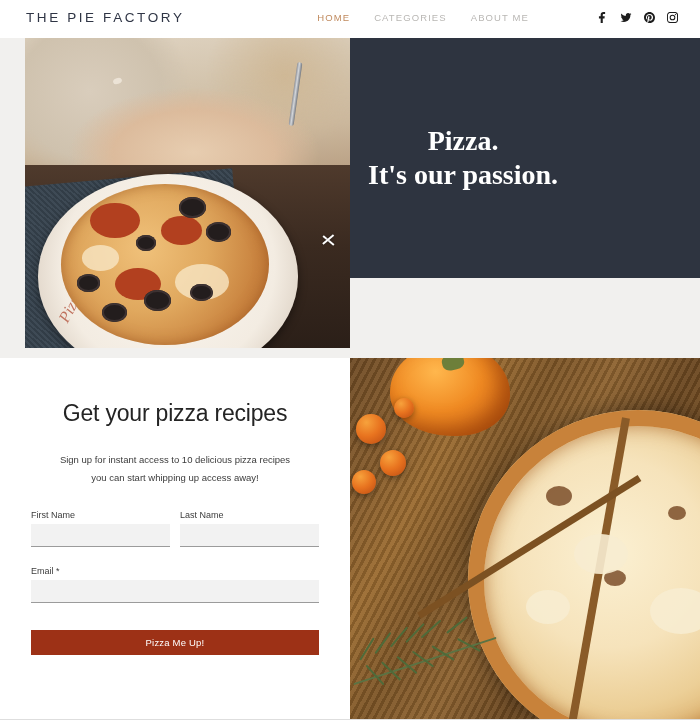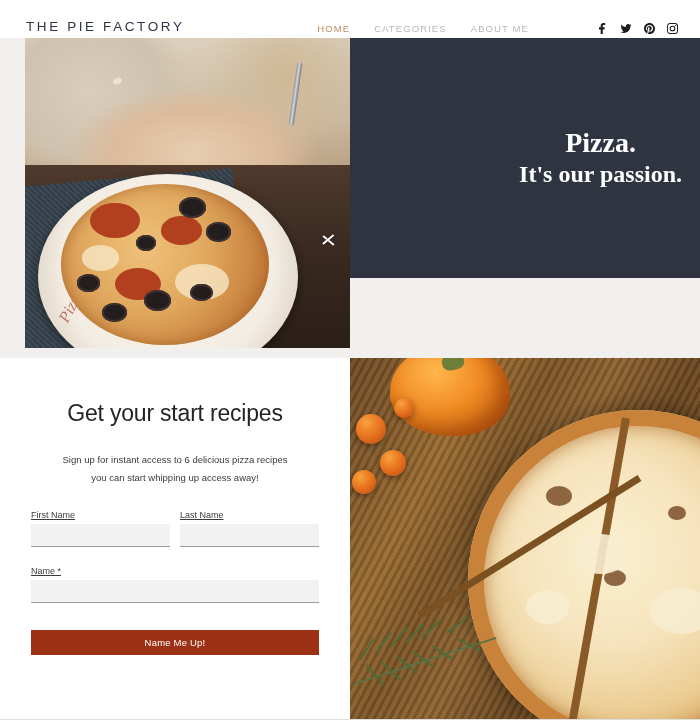--- a/index.html
+++ b/index.html
@@ -10,21 +10,21 @@
     color:#2e3440;
     overflow:hidden;
     position:relative;
   }
 
   
   .header {
     height:38px;
     background:#ffffff;
     display:flex;
-    align-items:flex-end;
+    align-items:center;
     padding:0 22px 4px 26px;
     position:relative;
     z-index:10;
   }
   .logo {
     font-size:13.5px;
     letter-spacing:2.6px;
     font-weight:400;
     color:#2f3545;
     white-space:nowrap;
@@ -142,33 +142,33 @@
   .hero-arrow::before { top:5px;  transform:rotate(40deg);  transform-origin:left center; }
   .hero-arrow::after  { top:13px; transform:rotate(-40deg); transform-origin:left center; }
 
   .hero-panel {
     position:absolute;
     left:350px; top:0;
     width:350px; height:240px;
     background:#2e3440;
     display:flex;
     flex-direction:column;
-    align-items:flex-end;
+    align-items:flex-start;
     justify-content:center;
     padding:0 18px;
   }
   .hero-title {
     font-family:"Liberation Serif", serif;
     font-weight:700;
     color:#ffffff;
     line-height:1.22;
     text-align:center;
   }
   .hero-title .l1 { font-size:28px; display:block; }
-  .hero-title .l2 { font-size:24px; display:block; }
+  .hero-title .l2 { font-size:28px; display:block; }
   .hero-sub {
     margin-top:16px;
     font-size:8.5px;
     line-height:1.6;
     color:#e8e9ec;
     text-align:center;
     letter-spacing:.2px;
   }
 
   
@@ -209,21 +209,20 @@
     display:flex;
     gap:10px;
   }
   .field { flex:1; }
   .field.full { width:100%; }
   .field-label {
     font-size:9px;
     color:#3c3c3c;
     margin-bottom:4px;
     display:block;
-    text-decoration:underline;
   }
   .field-input {
     width:100%;
     height:23px;
     background:#f2f2f2;
     border:none;
     border-bottom:1.5px solid #9b9b9b;
     font-family:"Liberation Sans", sans-serif;
     font-size:10px;
     color:#333;
@@ -428,45 +427,45 @@
     <div class="hero-title">
       <span class="l1">Pizza.</span>
       <span class="l2">It's our passion.</span>
     </div>
   </div>
 </section>
 
 <section class="signup">
 
   <div class="signup-left">
-    <h2 class="signup-heading">Get your start recipes</h2>
+    <h2 class="signup-heading">Get your pizza recipes</h2>
 
     <p class="signup-desc">
-      <span>Sign up for instant access to 6 delicious pizza recipes</span><br>
+      <span>Sign up for instant access to 10 delicious pizza recipes</span><br>
       <span>you can start whipping up access away!</span>
     </p>
 
     <form class="form">
       <div class="field-row">
         <div class="field">
           <label class="field-label">First Name</label>
           <input class="field-input" type="text" value="" style="">
         </div>
         <div class="field">
           <label class="field-label">Last Name</label>
           <input class="field-input" type="text" value="" style="">
         </div>
       </div>
 
       <div class="field full">
-        <label class="field-label">Name *</label>
+        <label class="field-label">Email *</label>
         <input class="field-input" type="email" value="" style="">
       </div>
 
-      <button class="submit-btn" type="submit">Name Me Up!</button>
+      <button class="submit-btn" type="submit">Pizza Me Up!</button>
     </form>
   </div>
 
   <div class="signup-photo">
     <div class="sp-board"></div>
 
     <div class="sp-pepper"></div>
     <div class="sp-stem"></div>
 
     <div class="sp-tomato" style="left:6px;  top:56px;  width:30px; height:30px;"></div>

